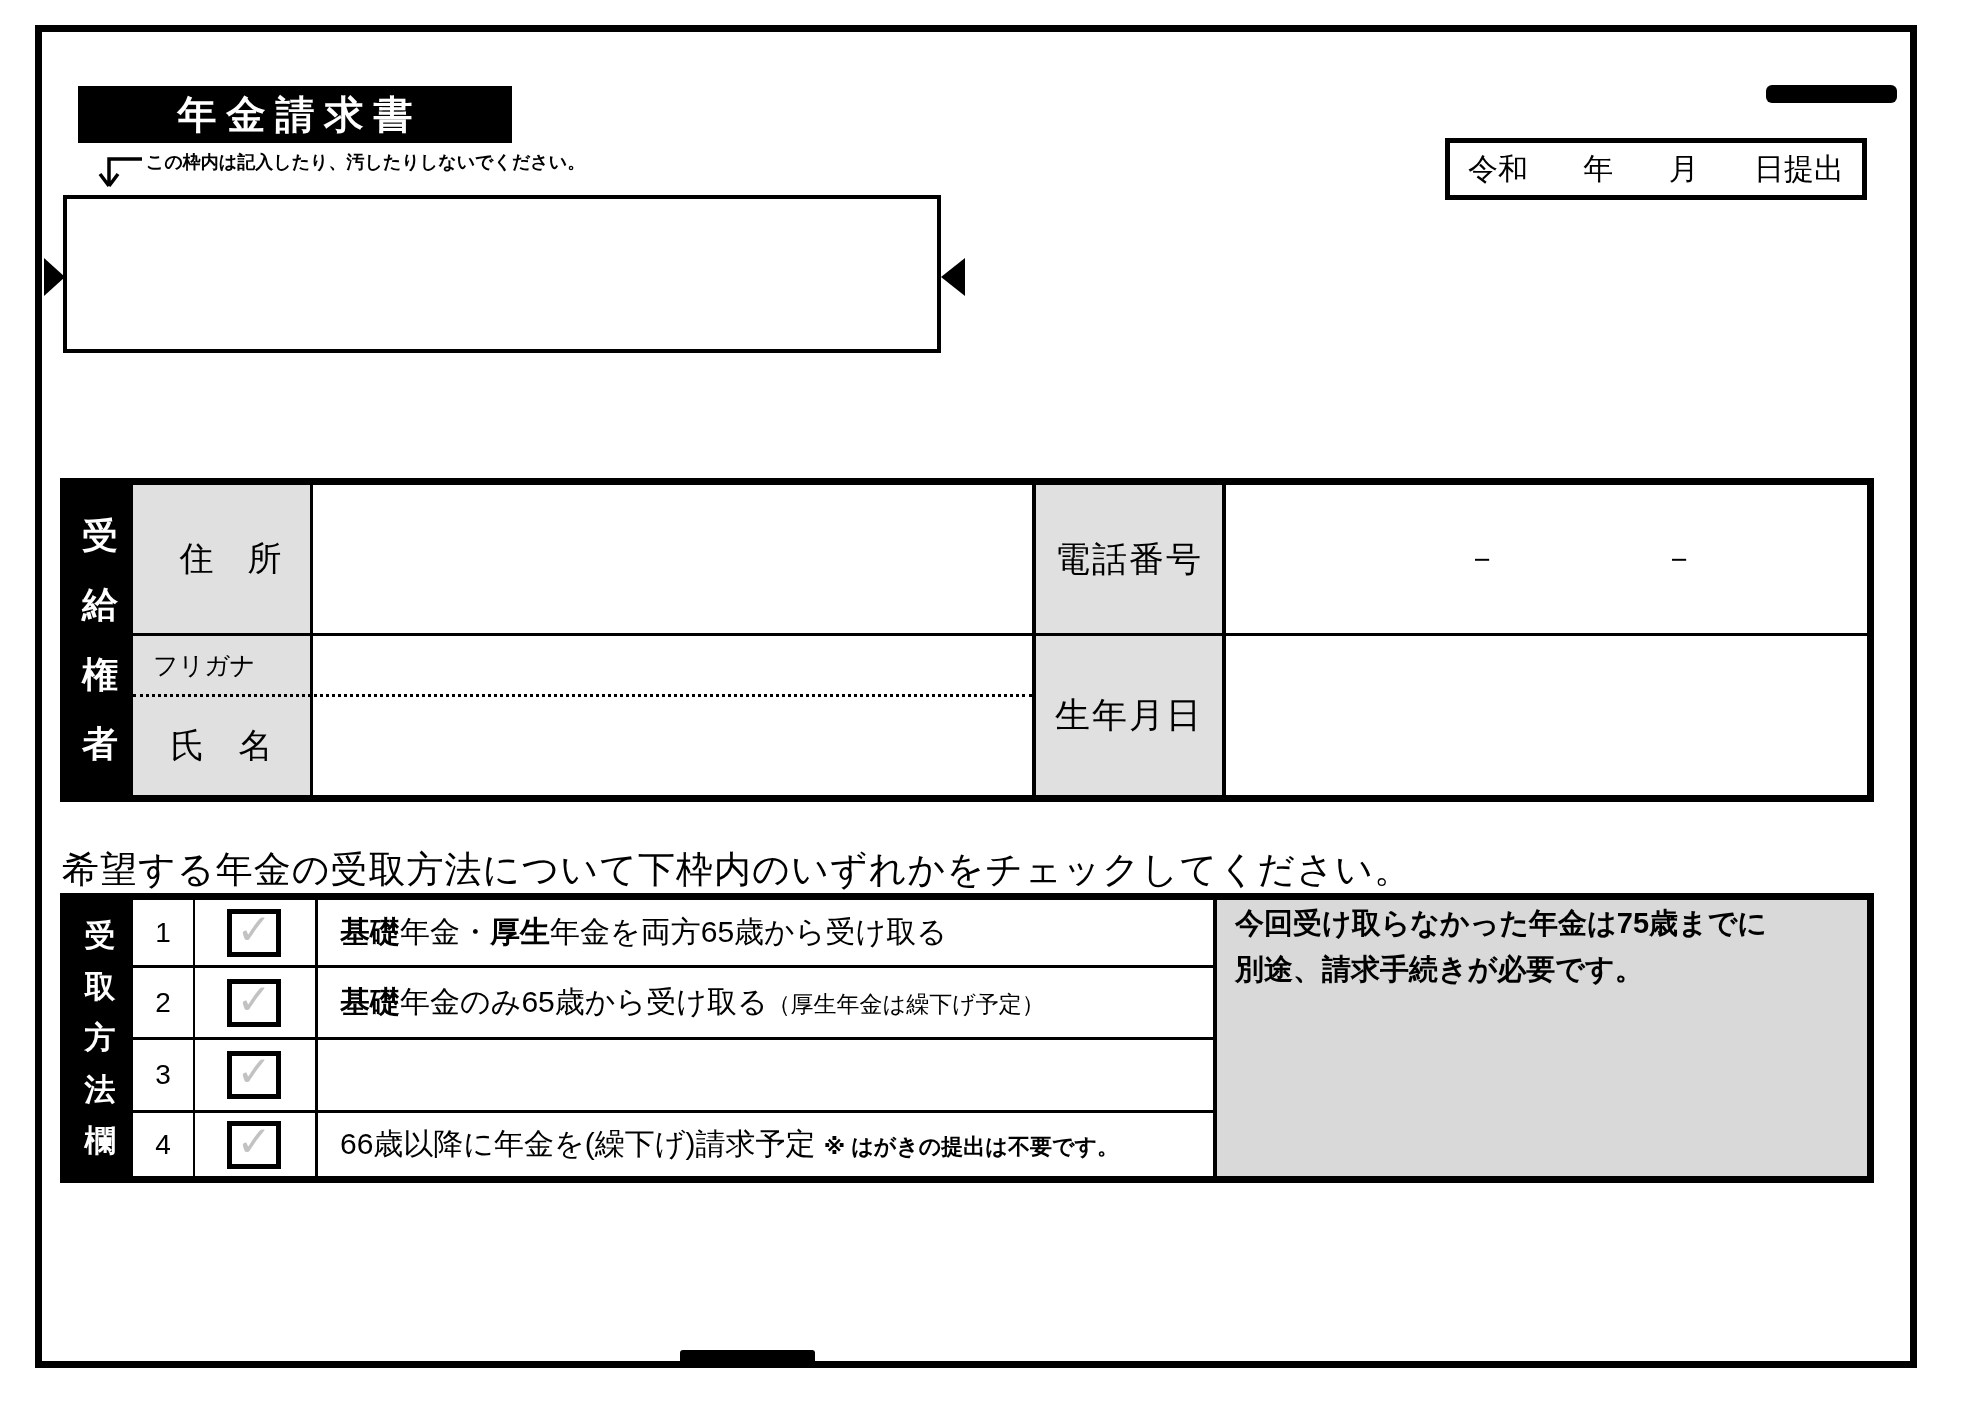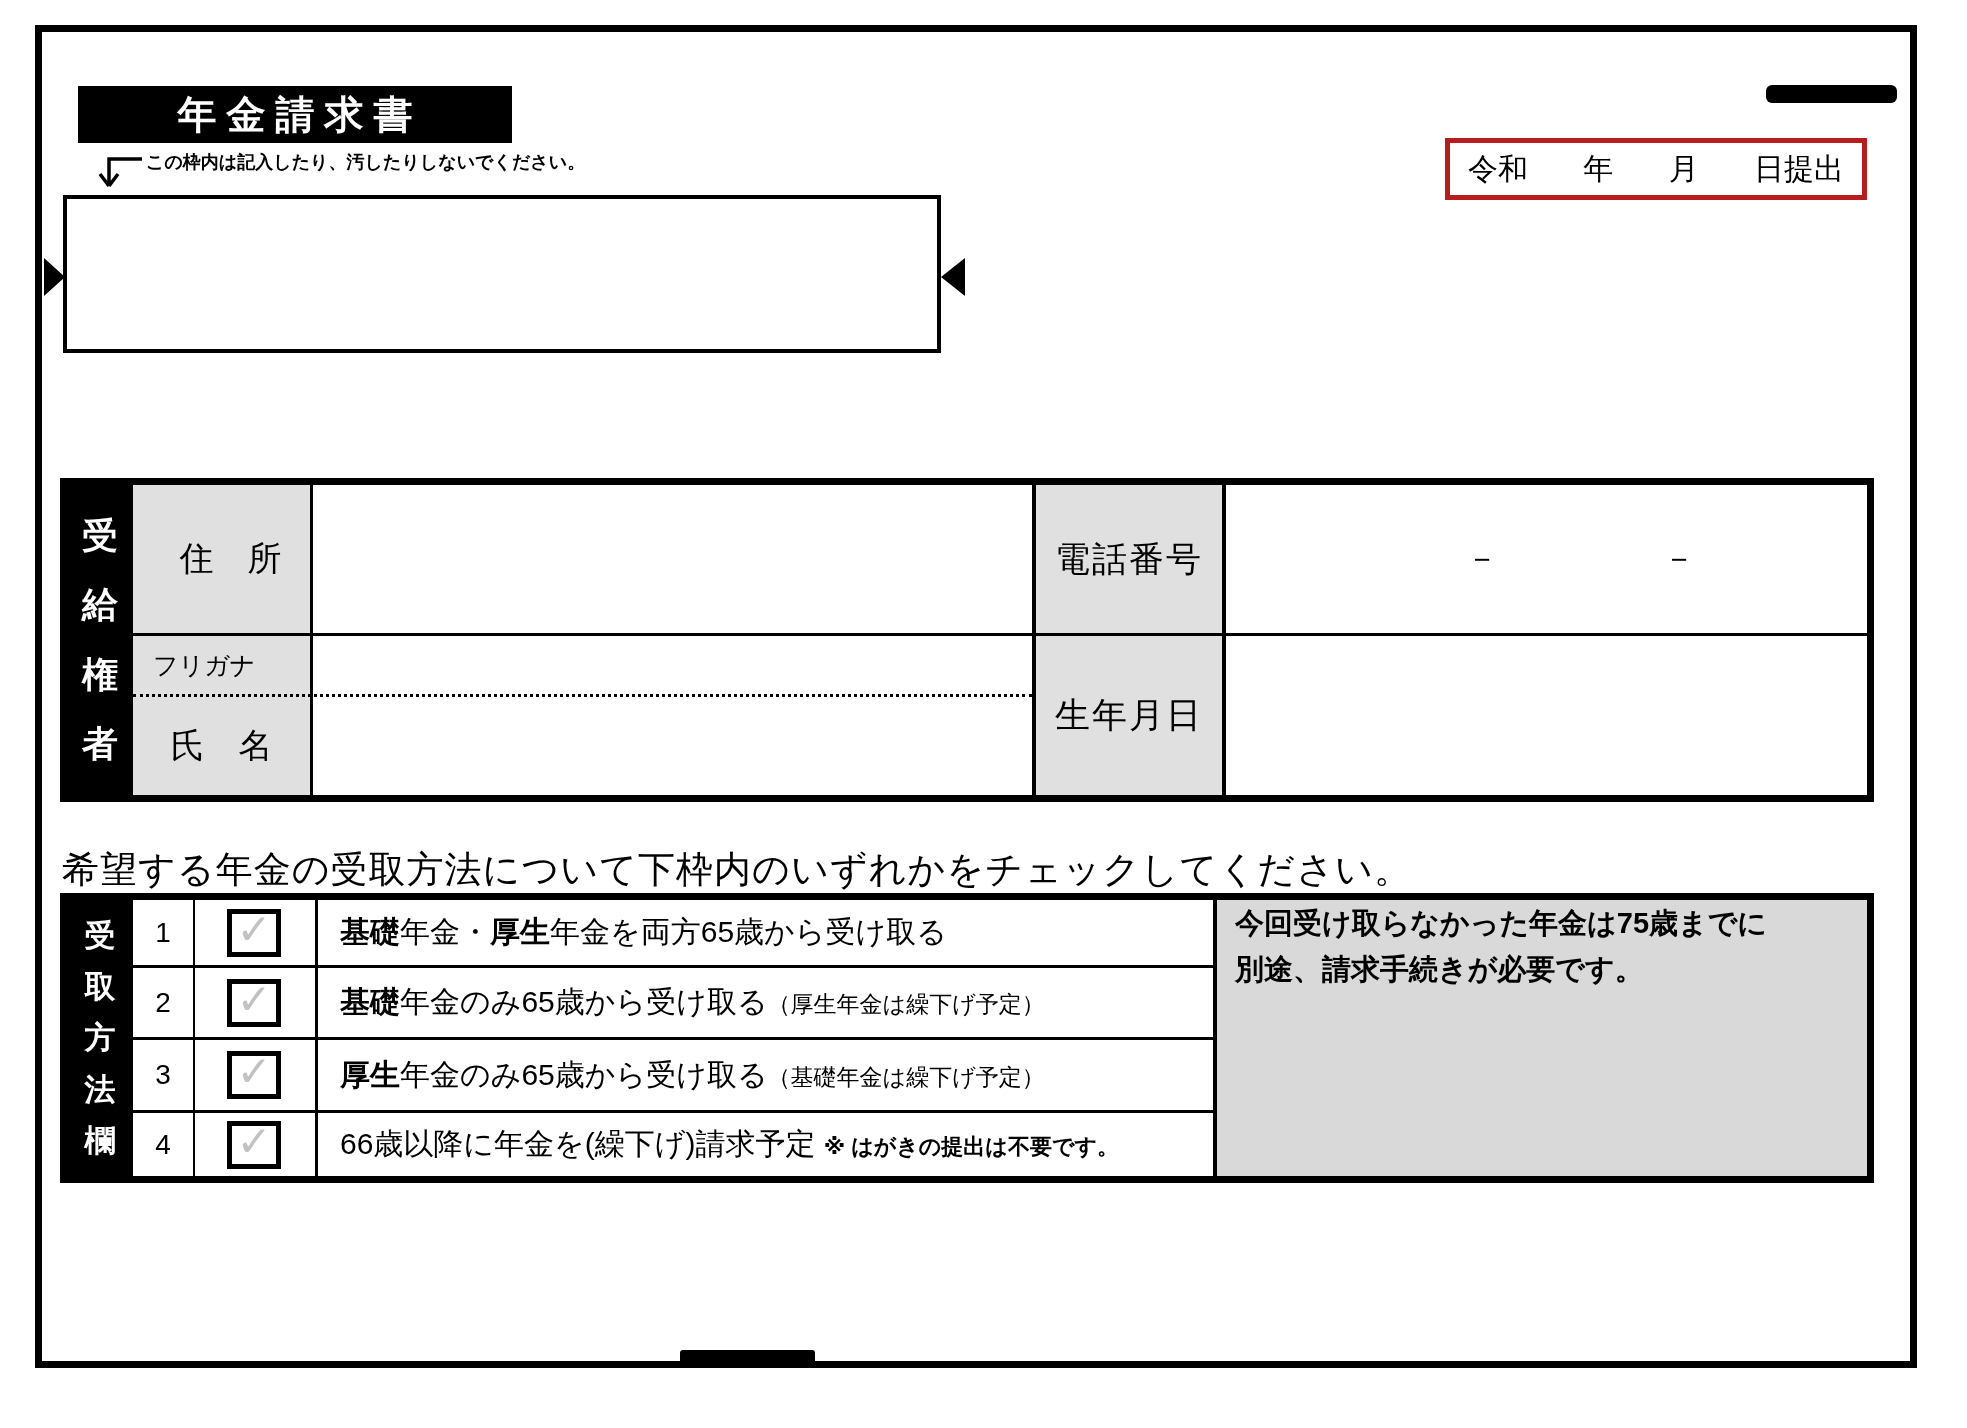--- a/index.html
+++ b/index.html
@@ -29,21 +29,21 @@
   .machine-box { position:absolute; left:63px; top:195px; width:878px; height:158px;
                  border:4px solid #000; background:#fff; }
   .tri { position:absolute; width:0; height:0; }
   .tri-right { left:44px; top:258px; border-top:19px solid transparent; border-bottom:19px solid transparent;
                border-left:21px solid #000; }
   .tri-left  { left:941px; top:258px; border-top:19px solid transparent; border-bottom:19px solid transparent;
                border-right:24px solid #000; }
 
   
   .date-box { position:absolute; left:1445px; top:138px; width:422px; height:62px;
-              border:5px solid #b91c1c; display:flex; align-items:center; justify-content:space-between;
+              border:5px solid #000000; display:flex; align-items:center; justify-content:space-between;
               padding:0 18px; font-size:30px; }
 
   
   .bene-table { position:absolute; left:60px; top:478px; width:1814px; height:324px;
                 border:7px solid #000; background:#fff; }
   .bene-table .inner { position:absolute; inset:0; }
   .side-bar { position:absolute; left:0; top:0; width:66px; height:100%; background:#000;
               display:flex; flex-direction:column; justify-content:space-evenly; align-items:center; }
   .side-bar span { color:#fff; font-weight:bold; font-size:36px; line-height:1; }
   .bene-graycol { position:absolute; left:66px; top:0; width:177px; height:100%; background:#e0e0e0; }
@@ -202,23 +202,20 @@
         </div>
       </div>
 
       <div class="mrow r3">
         <div class="mnum">3</div>
         <div class="cbwrap">
             <div class="checkbox">
               <span class="mark">✓</span>
             </div>
           </div>
-        <div class="mtext">
-          <span class="b">厚生</span><span>年金のみ65歳から受け取る</span><span class="note">（基礎年金は繰下げ予定）</span>
-        </div>
       </div>
 
       <div class="mrow r4">
         <div class="mnum">4</div>
         <div class="cbwrap">
             <div class="checkbox">
               <span class="mark">✓</span>
             </div>
           </div>
         <div class="mtext">

